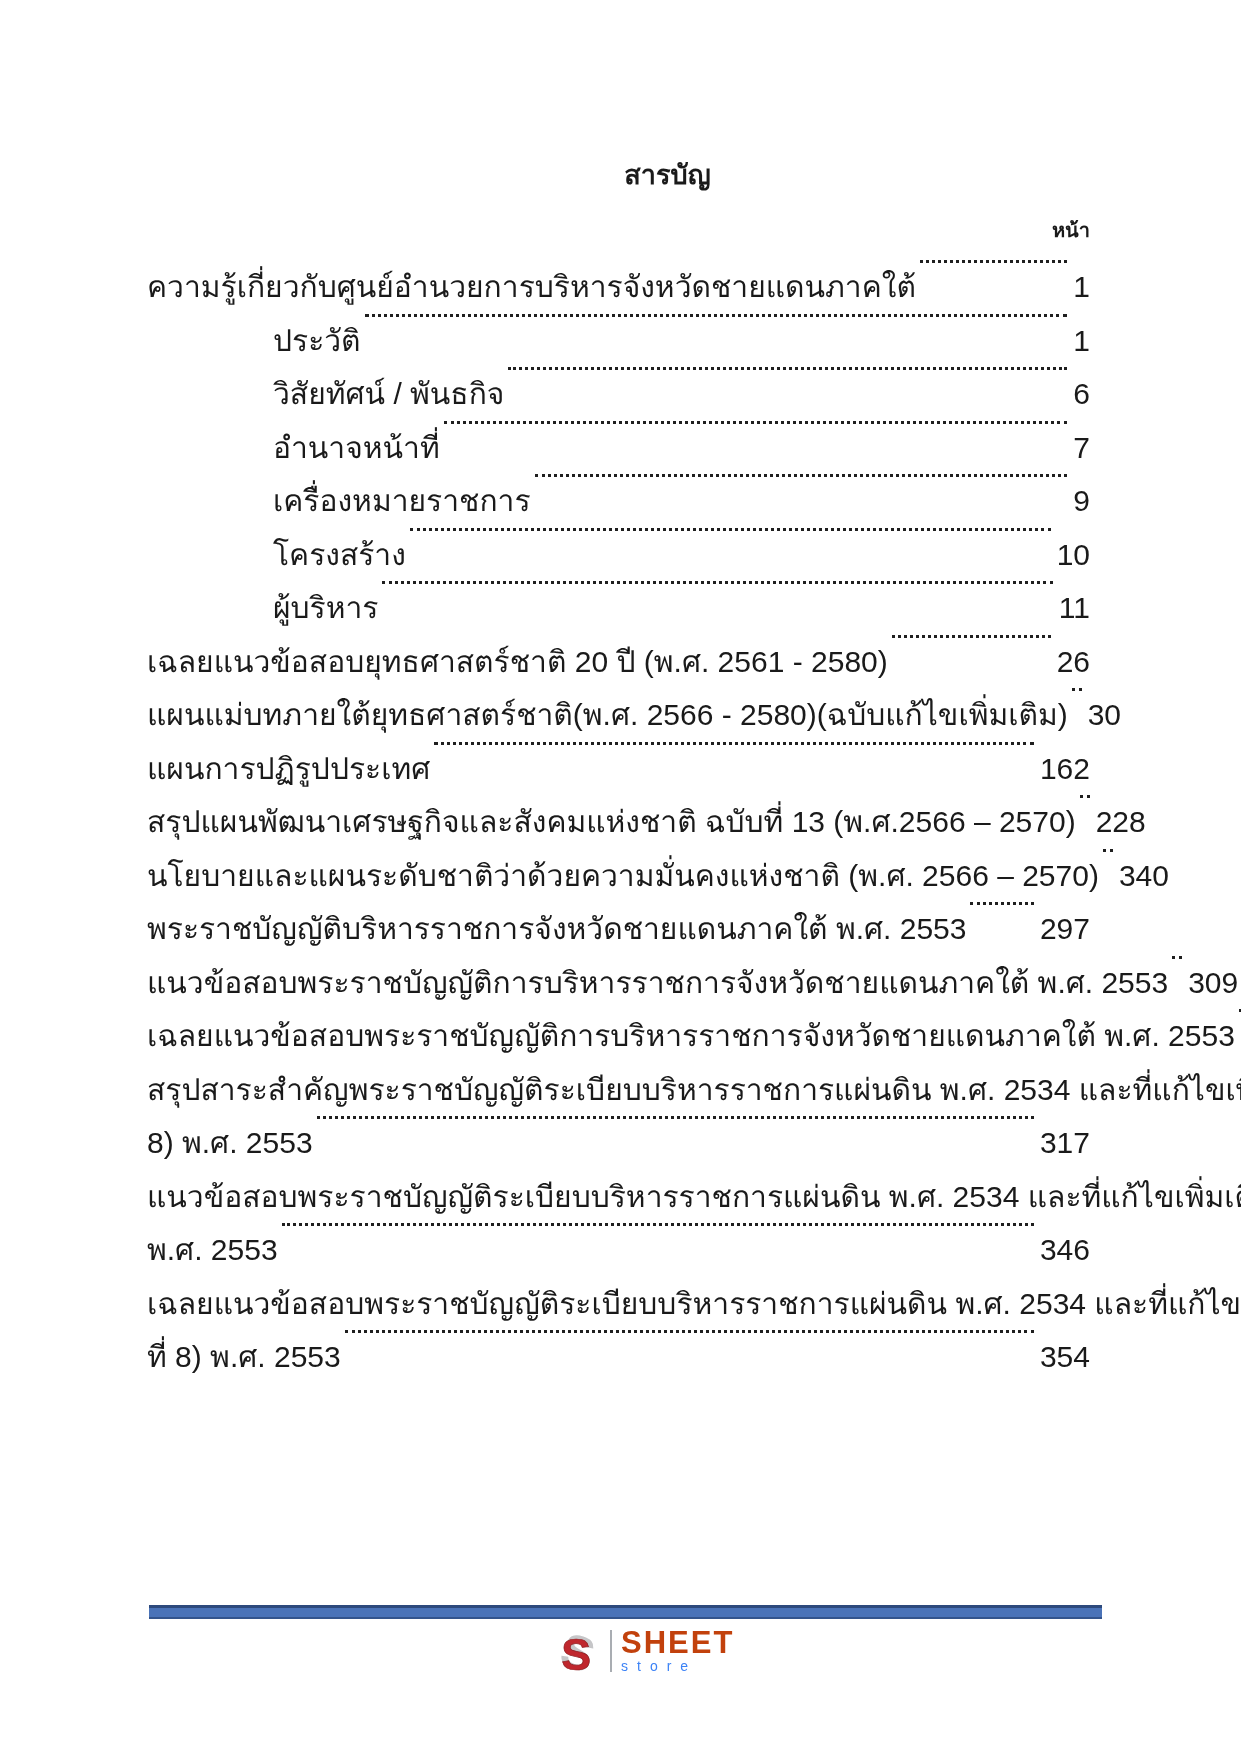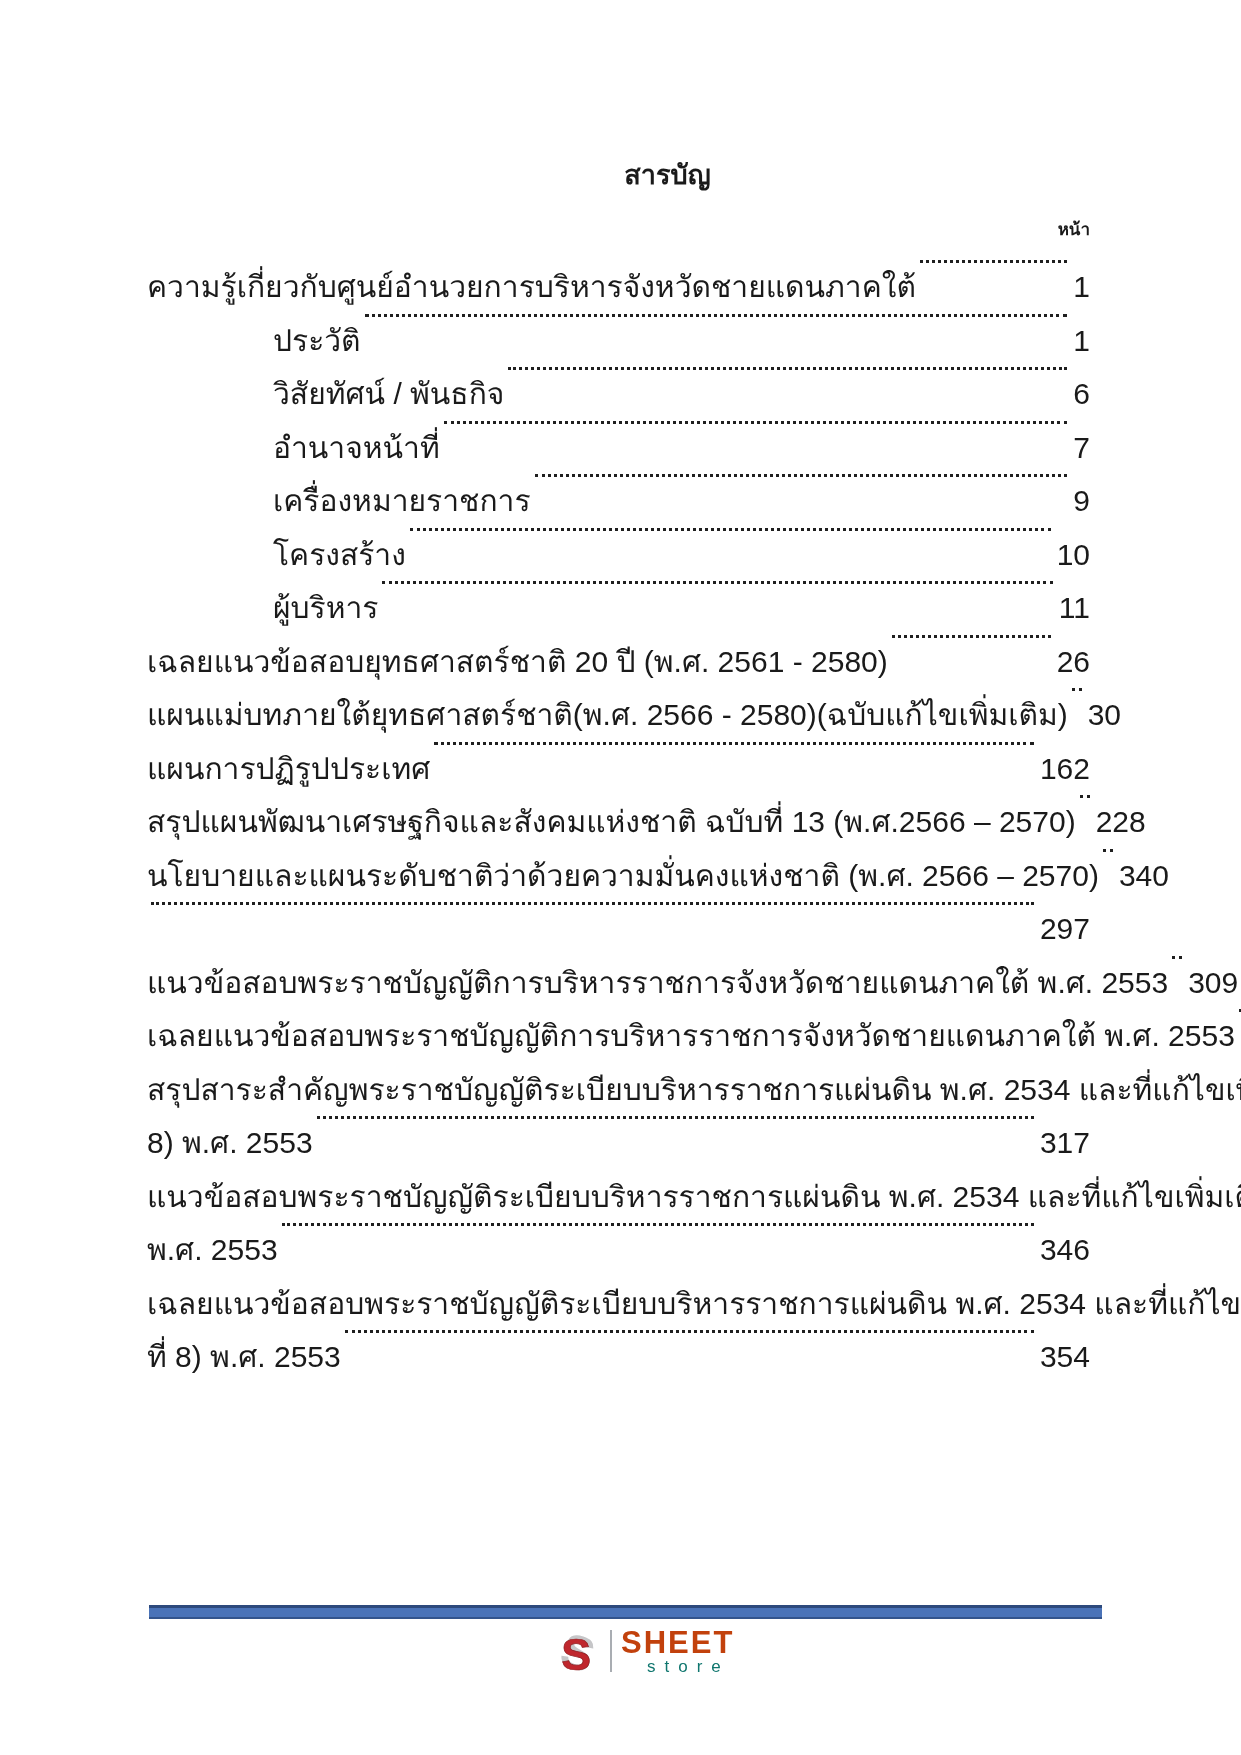--- a/index.html
+++ b/index.html
@@ -18,21 +18,21 @@
     top: 158px; left: 50%;
     transform: translateX(-50%) translateX(47px);
     font-size: 27px; font-weight: 600;
     line-height: 34px;
     white-space: nowrap;
   }
 
   .page-col-header {
     position: absolute;
     top: 214px; right: 151px;
-    font-size: 17px; font-weight: 600;
+    font-size: 20px; font-weight: 600;
     line-height: 32px;
   }
 
   .toc-list {
     position: absolute;
     top: 260px; left: 147px; right: 151px;
   }
   .toc-row {
     display: flex;
     align-items: flex-start;
@@ -73,24 +73,23 @@
     background: #a9adb2;
     margin: 2px 9px 0 6px;
   }
   .logo-text { display: flex; flex-direction: column; }
   .logo-brand {
     font-size: 31px; font-weight: bold;
     color: #c2410c; letter-spacing: 2px;
     line-height: 30px;
   }
   .logo-sub {
-    font-size: 17px; color: #0f766e;
+    font-size: 14px; color: #3b82f6;
     letter-spacing: 9px; line-height: 15px;
     margin-top: 1px;
-    margin-left: 26px;
   }
 </style>
 </head>
 <body>
 
 <div class="page">
 
   <div class="doc-title">สารบัญ</div>
 
   <div class="page-col-header">หน้า</div>
@@ -150,20 +149,21 @@
     <span class="toc-label">สรุปแผนพัฒนาเศรษฐกิจและสังคมแห่งชาติ ฉบับที่ 13 (พ.ศ.2566 – 2570)</span>
     <span class="dot-leader"></span>
     <span class="toc-page">228</span>
   </div>
       <div class="toc-row">
     <span class="toc-label">นโยบายและแผนระดับชาติว่าด้วยความมั่นคงแห่งชาติ (พ.ศ. 2566 – 2570)</span>
     <span class="dot-leader"></span>
     <span class="toc-page">340</span>
   </div>
       <div class="toc-row">
+    <span class="toc-label">พระราชบัญญัติบริหารราชการจังหวัดชายแดนภาคใต้ พ.ศ. 2553</span>
     <span class="dot-leader"></span>
     <span class="toc-page">297</span>
   </div>
       <div class="toc-row">
     <span class="toc-label">แนวข้อสอบพระราชบัญญัติการบริหารราชการจังหวัดชายแดนภาคใต้ พ.ศ. 2553</span>
     <span class="dot-leader"></span>
     <span class="toc-page">309</span>
   </div>
       <div class="toc-row">
     <span class="toc-label">เฉลยแนวข้อสอบพระราชบัญญัติการบริหารราชการจังหวัดชายแดนภาคใต้ พ.ศ. 2553</span>

